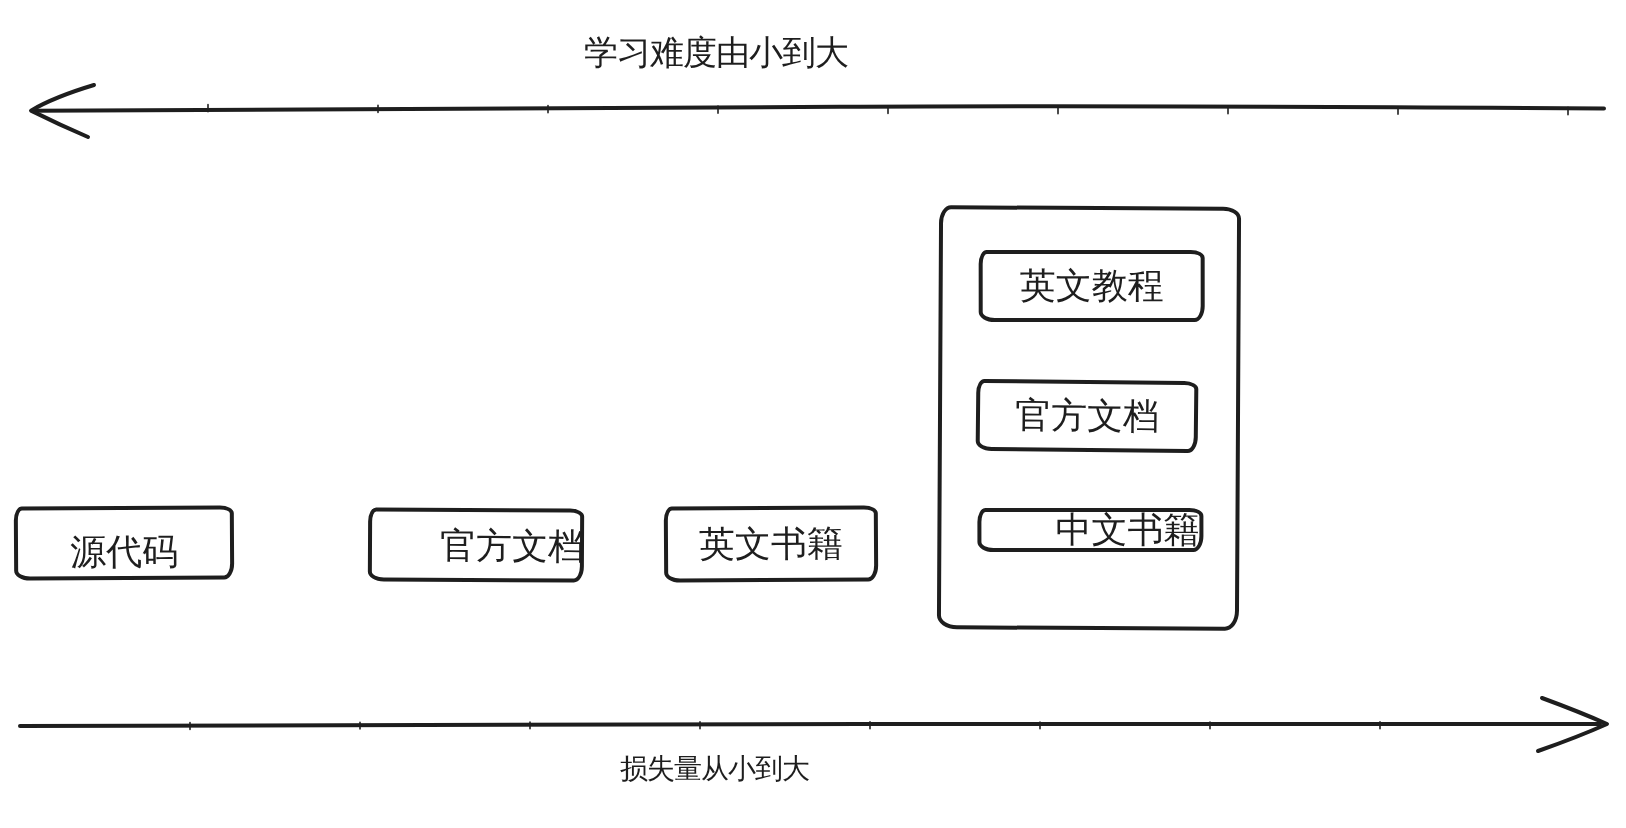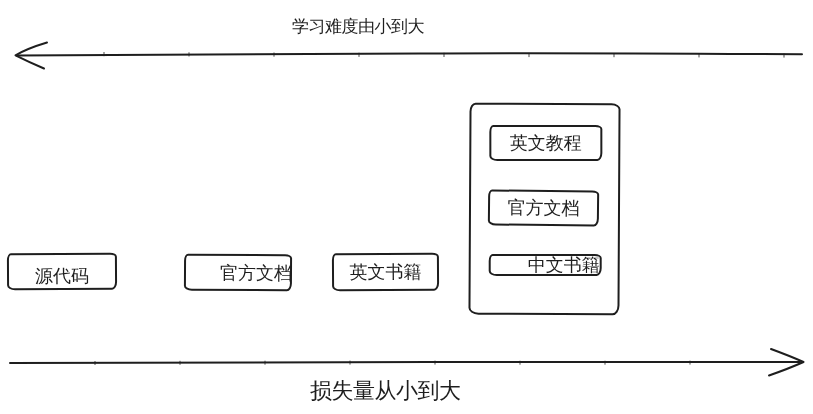--- a/index.html
+++ b/index.html
@@ -12,21 +12,21 @@
     color: #1e1e1e;
     overflow: hidden;
   }
   .axis-label {
     position: absolute;
     font-size: 17px;
     letter-spacing: -0.5px;
     white-space: nowrap;
     color: #1e1e1e;
   }
-  .axis-label.bottom { font-size: 22px; }
+  .axis-label.bottom { font-size: 14px; }
   .arrow-svg { position: absolute; display: block; }
   .arrow-svg path {
     fill: none;
     stroke: #1e1e1e;
     stroke-width: 2;
     stroke-linecap: round;
     stroke-linejoin: round;
   }
   .arrow-svg path.tick { stroke-width: 1; opacity: 0.8; }
   .box {

